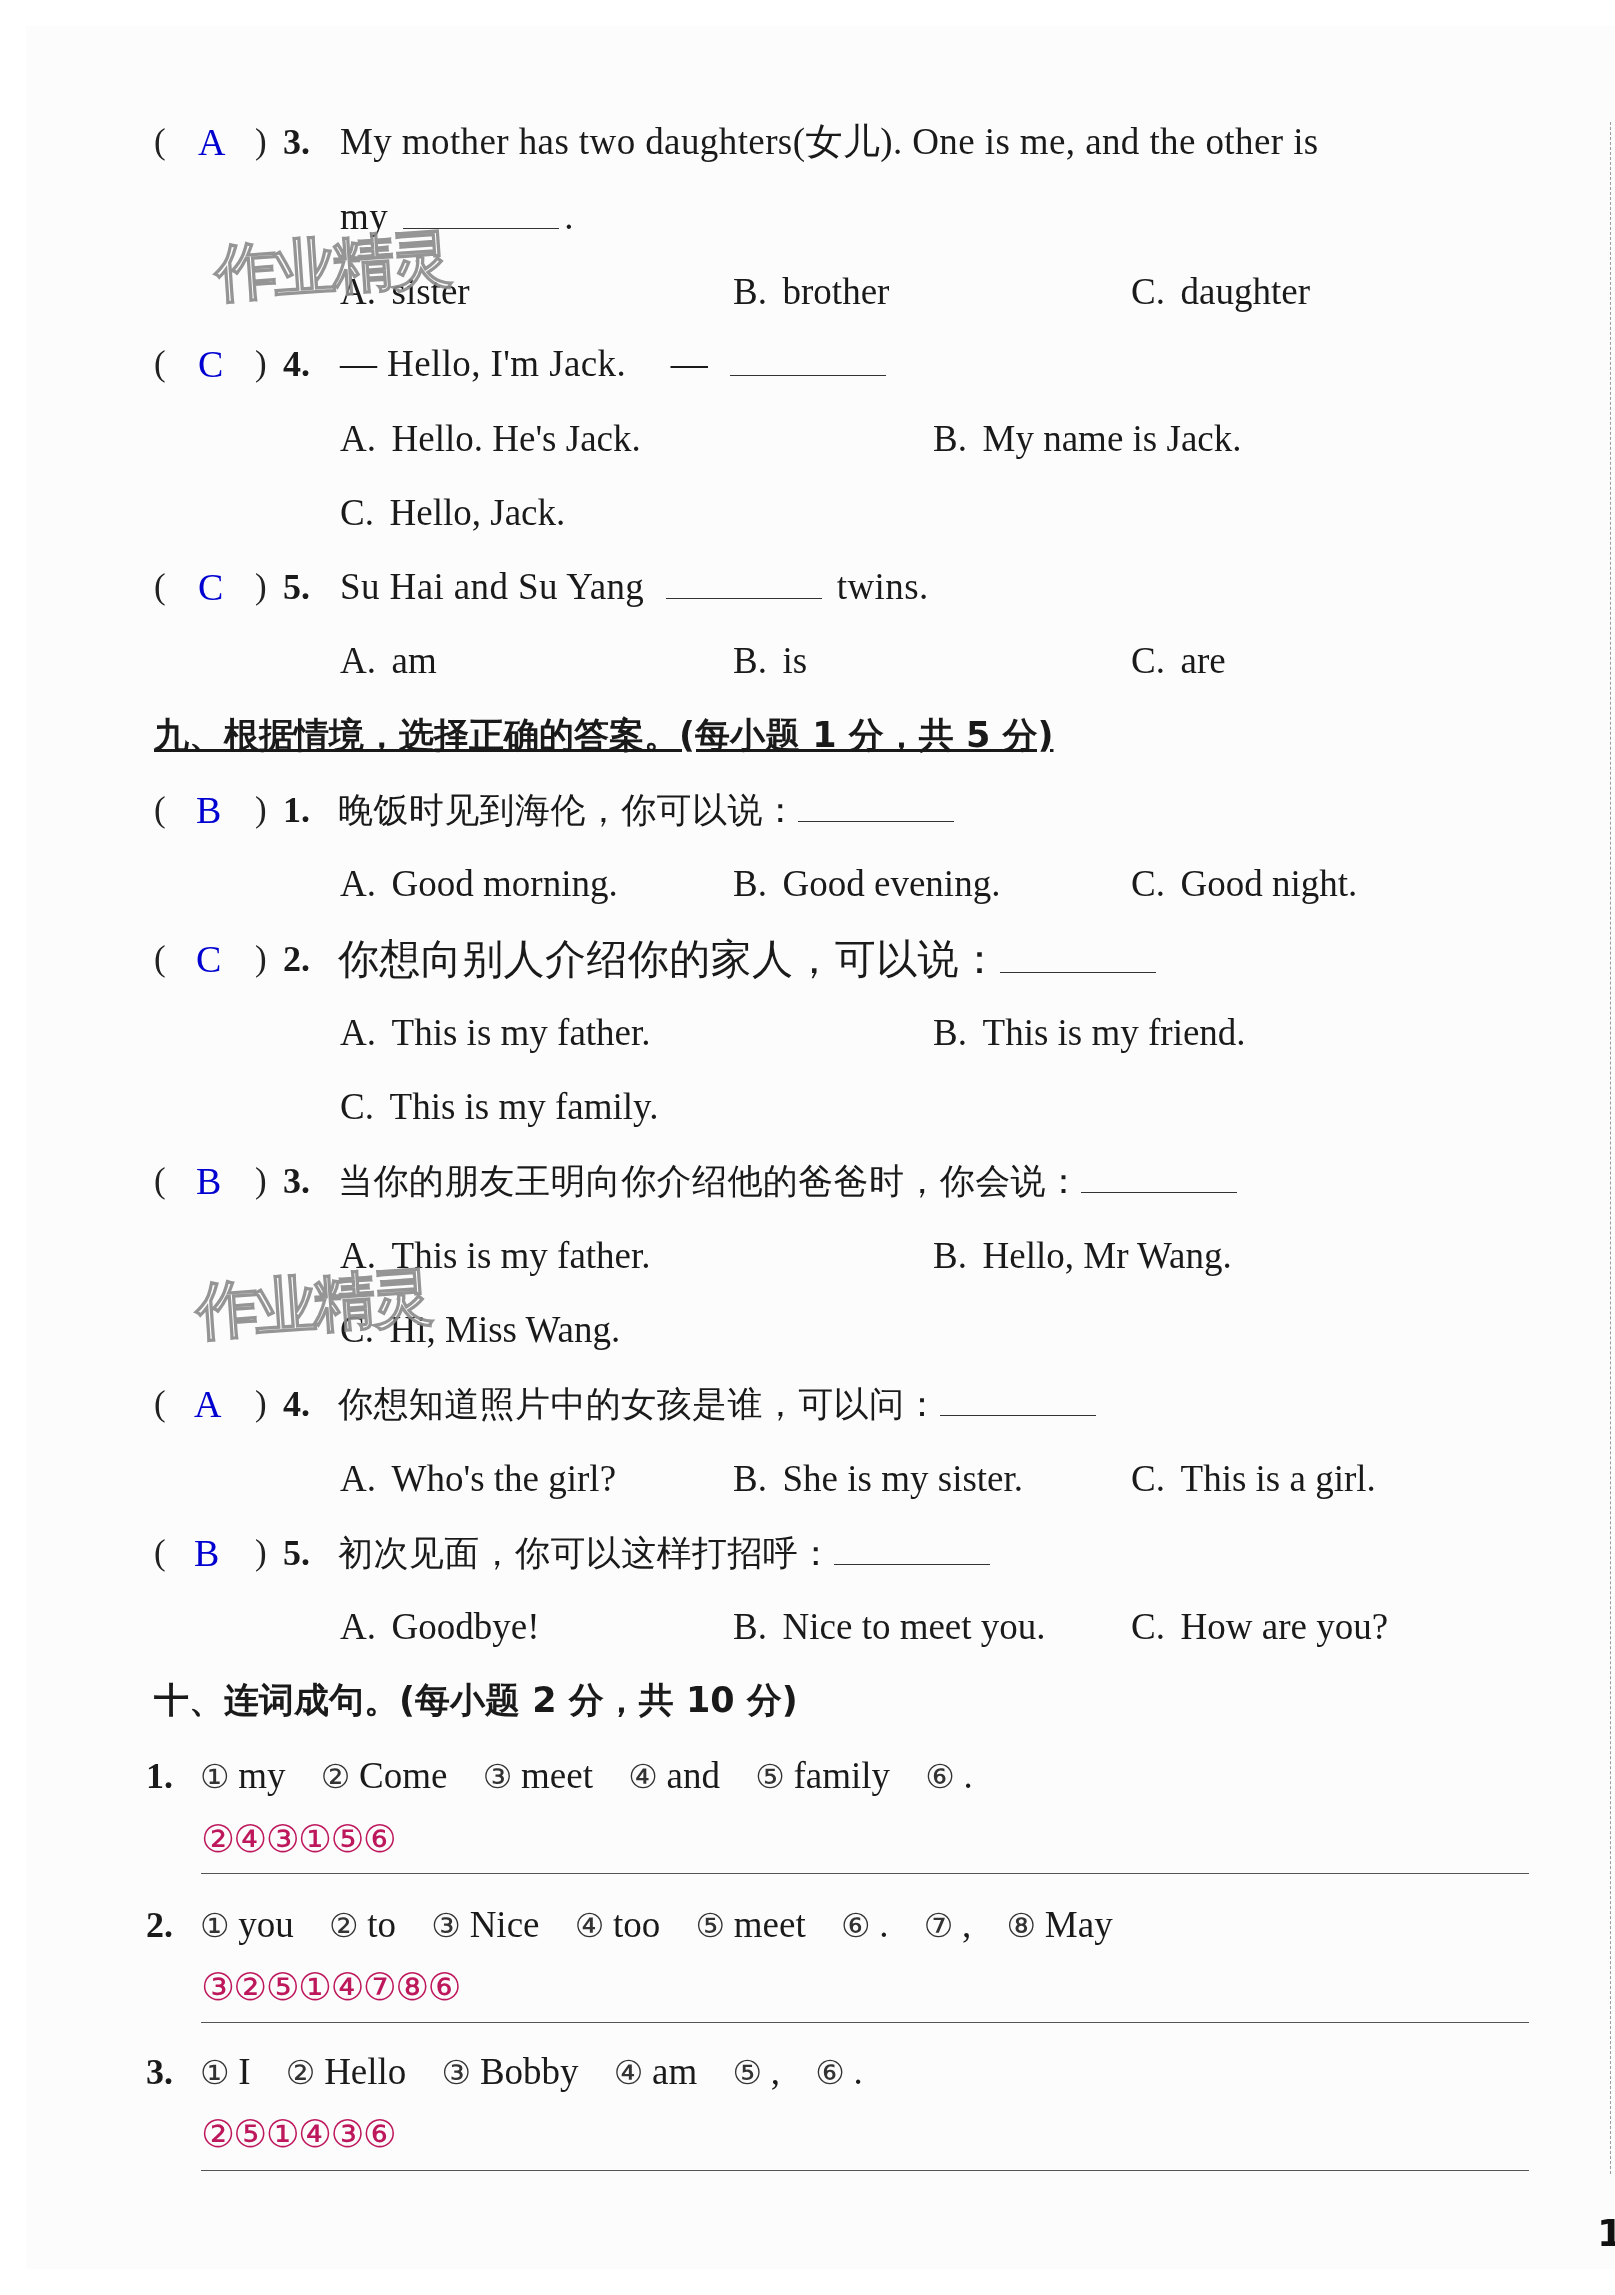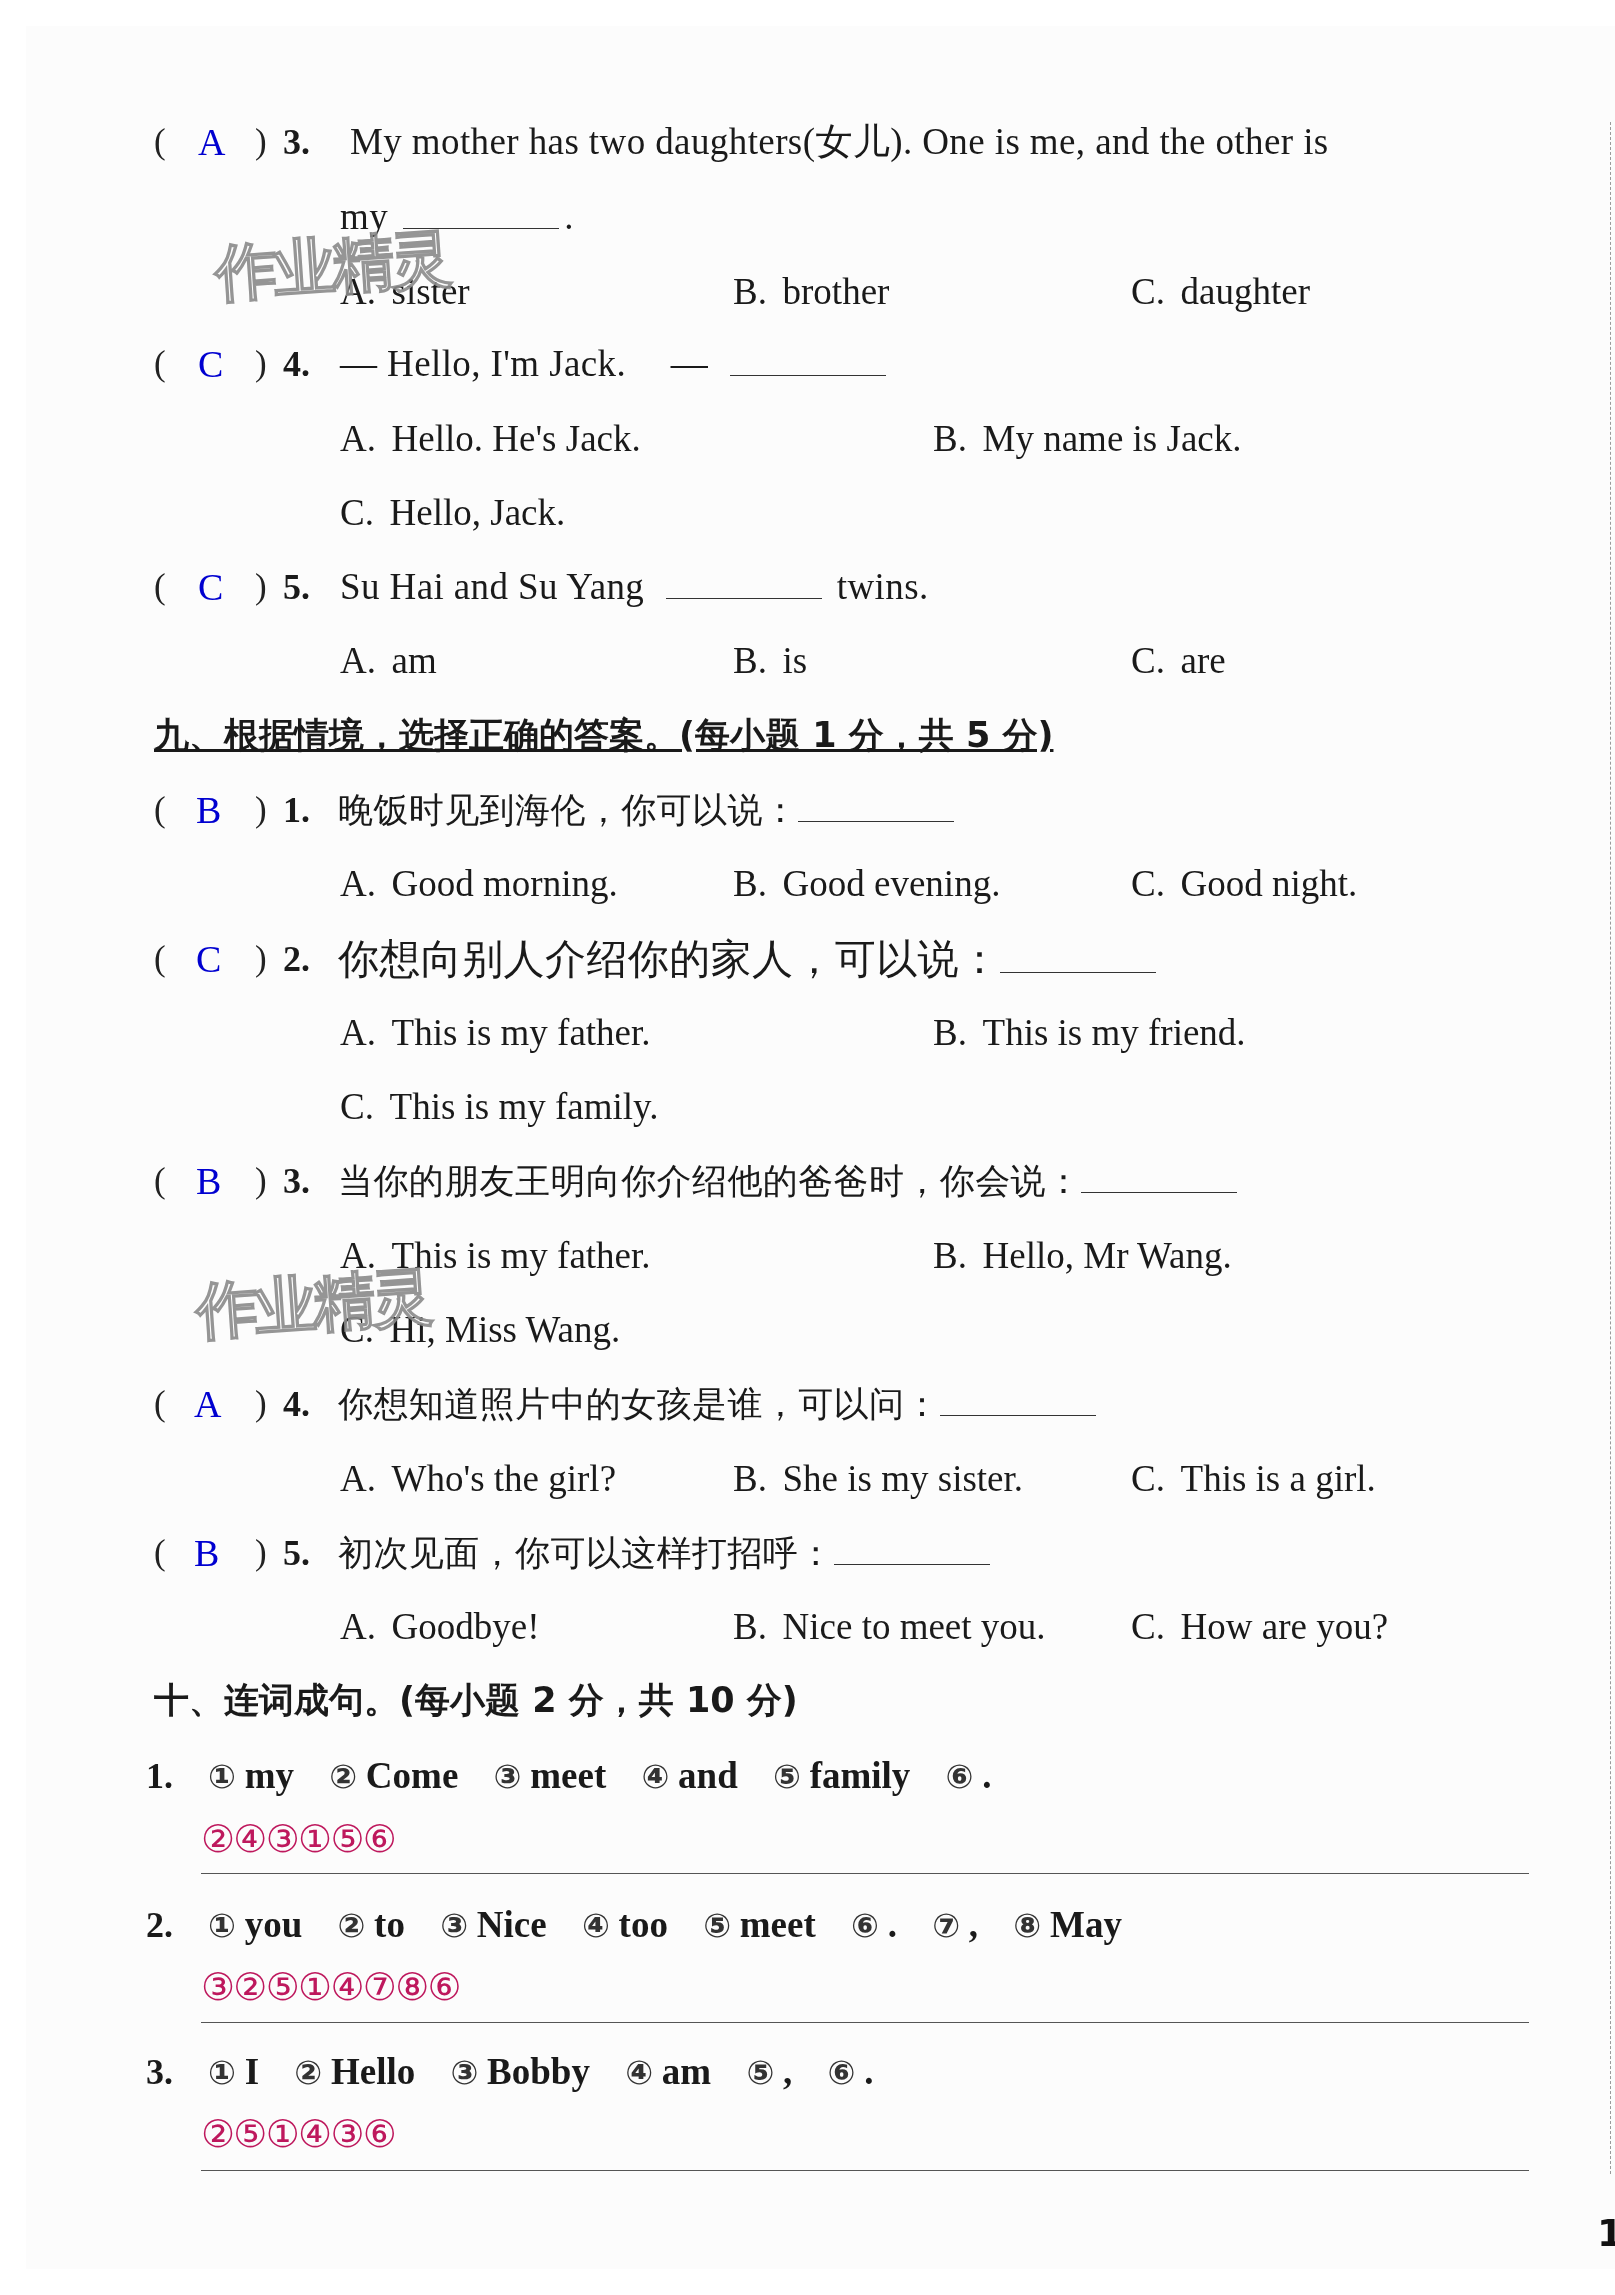--- a/index.html
+++ b/index.html
@@ -21,21 +21,21 @@
   .q-num { position: absolute; font-weight: bold; font-size: 36px; }
   .q-text { position: absolute; letter-spacing: 0.4px; }
   .blank { display: inline-block; border-bottom: 1.7px solid #333; vertical-align: baseline; height: 0.9px; margin: 0 5.2px; }
   .opt { position: absolute; }
   .opt .lab { margin-right: 15.6px; }
   .heading {
     position: absolute; left: 154px; font-family: "DejaVu Sans", "Liberation Sans", sans-serif;
     font-weight: bold; font-size: 35px; height: 52px; line-height: 52px; white-space: nowrap; color: #1a1a1a;
   }
   .sent-num { position: absolute; left: 146px; font-weight: bold; font-size: 36px; }
-  .sent-words { position: absolute; left: 208px; word-spacing: 0; font-weight: bold; }
+  .sent-words { position: absolute; left: 200px; word-spacing: 0; }
   .sent-words .w { margin-right: 26px; }
   .circ { font-family: "DejaVu Sans", sans-serif; font-size: 33px; color: #333; margin-right: 8.7px; }
   .answer-seq {
     position: absolute; left: 201px; font-family: "DejaVu Sans", sans-serif; font-size: 38px;
     color: #be185d; letter-spacing: -1.7px; height: 52px; line-height: 52px;
   }
   .ans-line { position: absolute; left: 201px; width: 1328px; height: 0; border-top: 1.7px solid #555; }
   .watermark {
     position: absolute; font-family: "DejaVu Sans", sans-serif; font-size: 62px; font-weight: bold;
     color: transparent; -webkit-text-stroke: 1.3px #8a8a8a; transform: rotate(-4deg); letter-spacing: -3.5px;
@@ -51,21 +51,21 @@
 
 <div class="page"></div>
 <div class="dash-edge"></div>
 
 <div>
   <div class="row" style="top:116px;width:1616px;">
     <span class="q-paren" style="left:154px;">(</span>
     <span class="q-ans" style="left:198px;">A</span>
     <span class="q-paren" style="left:255px;">)</span>
     <span class="q-num" style="left:283px;">3.</span>
-    <span class="q-text" style="left:340px;margin-left:10px;">My mother has two daughters(女儿). One is me, and the other is</span>
+    <span class="q-text" style="left:340px;">My mother has two daughters(女儿). One is me, and the other is</span>
   </div>
   <div class="row" style="top:191px;">
     <span class="q-text" style="left:340px;">
       <span>my</span>
       <span class="blank" style="width:156px;"></span><span>.</span>
     </span>
   </div>
   <div class="row" style="top:266px;">
     <span class="opt" style="left:340px;"><span class="lab">A.</span><span>sister</span></span>
     <span class="opt" style="left:733px;"><span class="lab">B.</span><span>brother</span></span>

